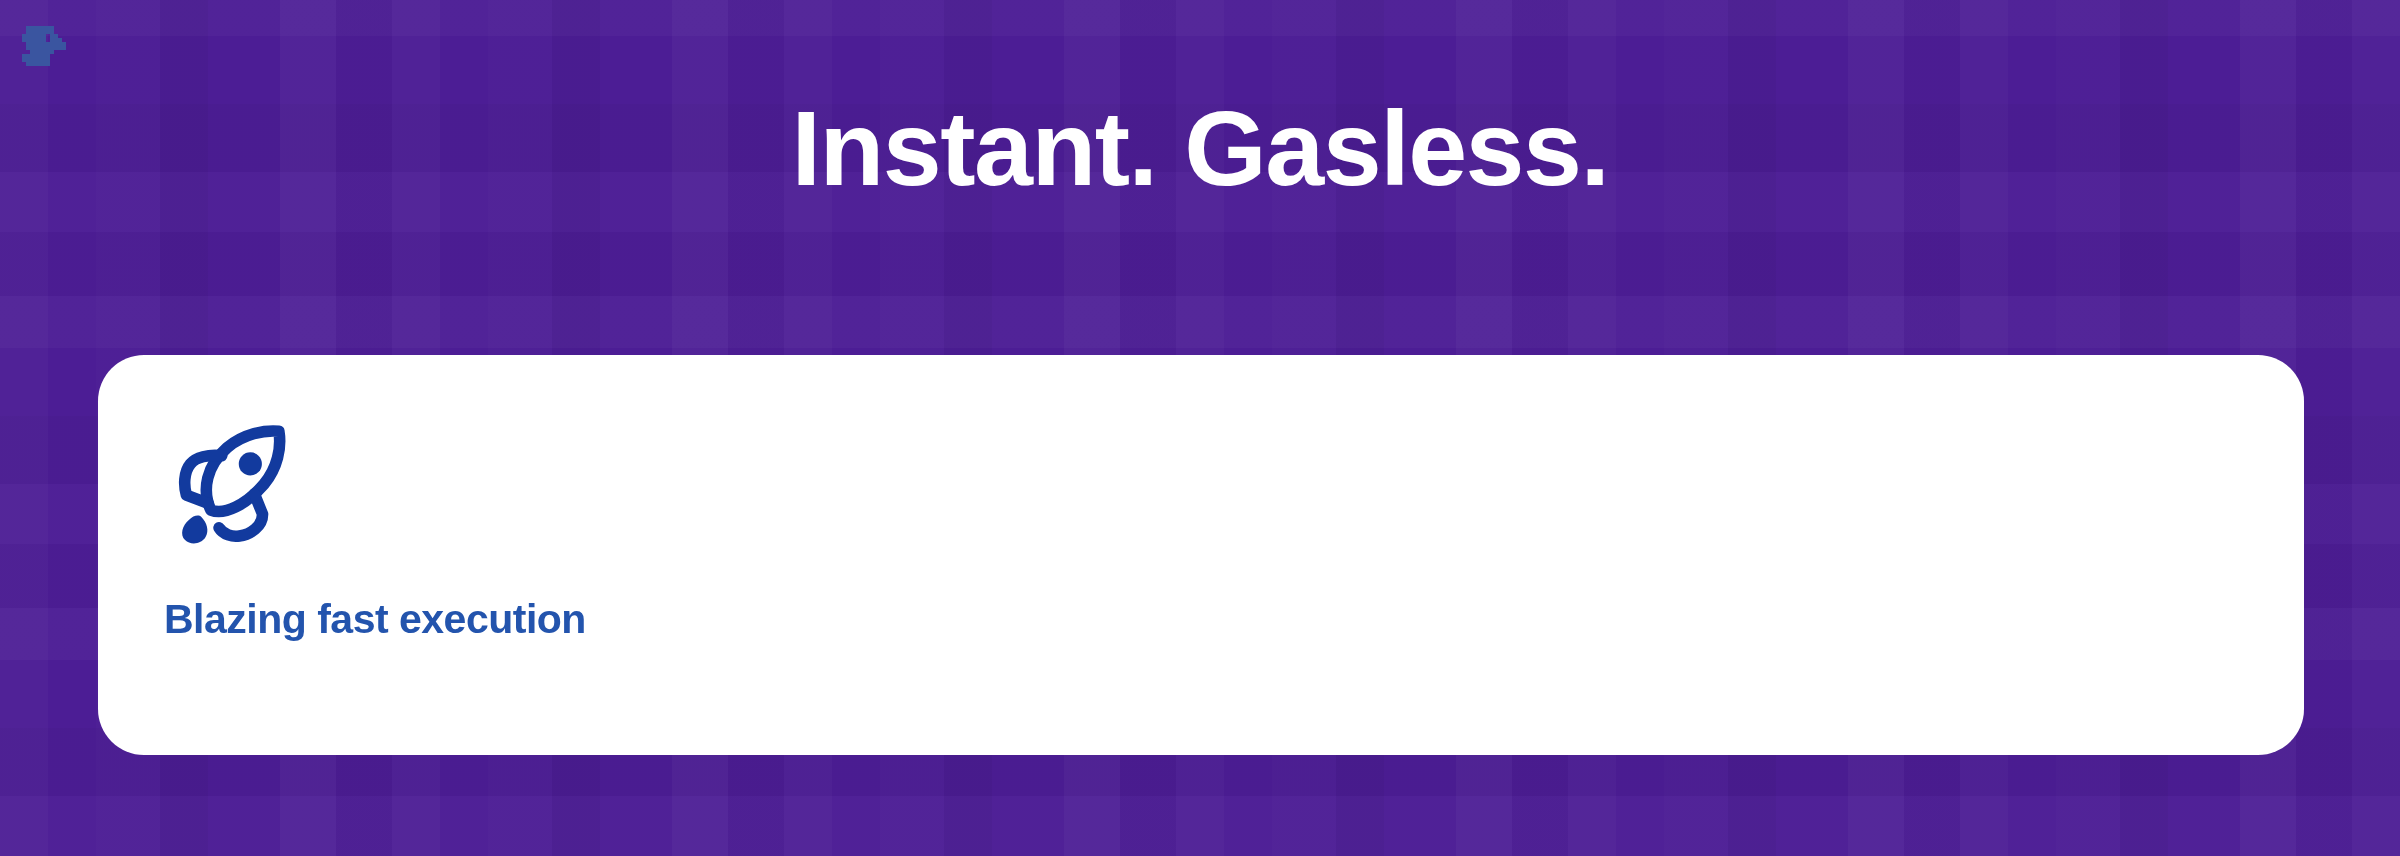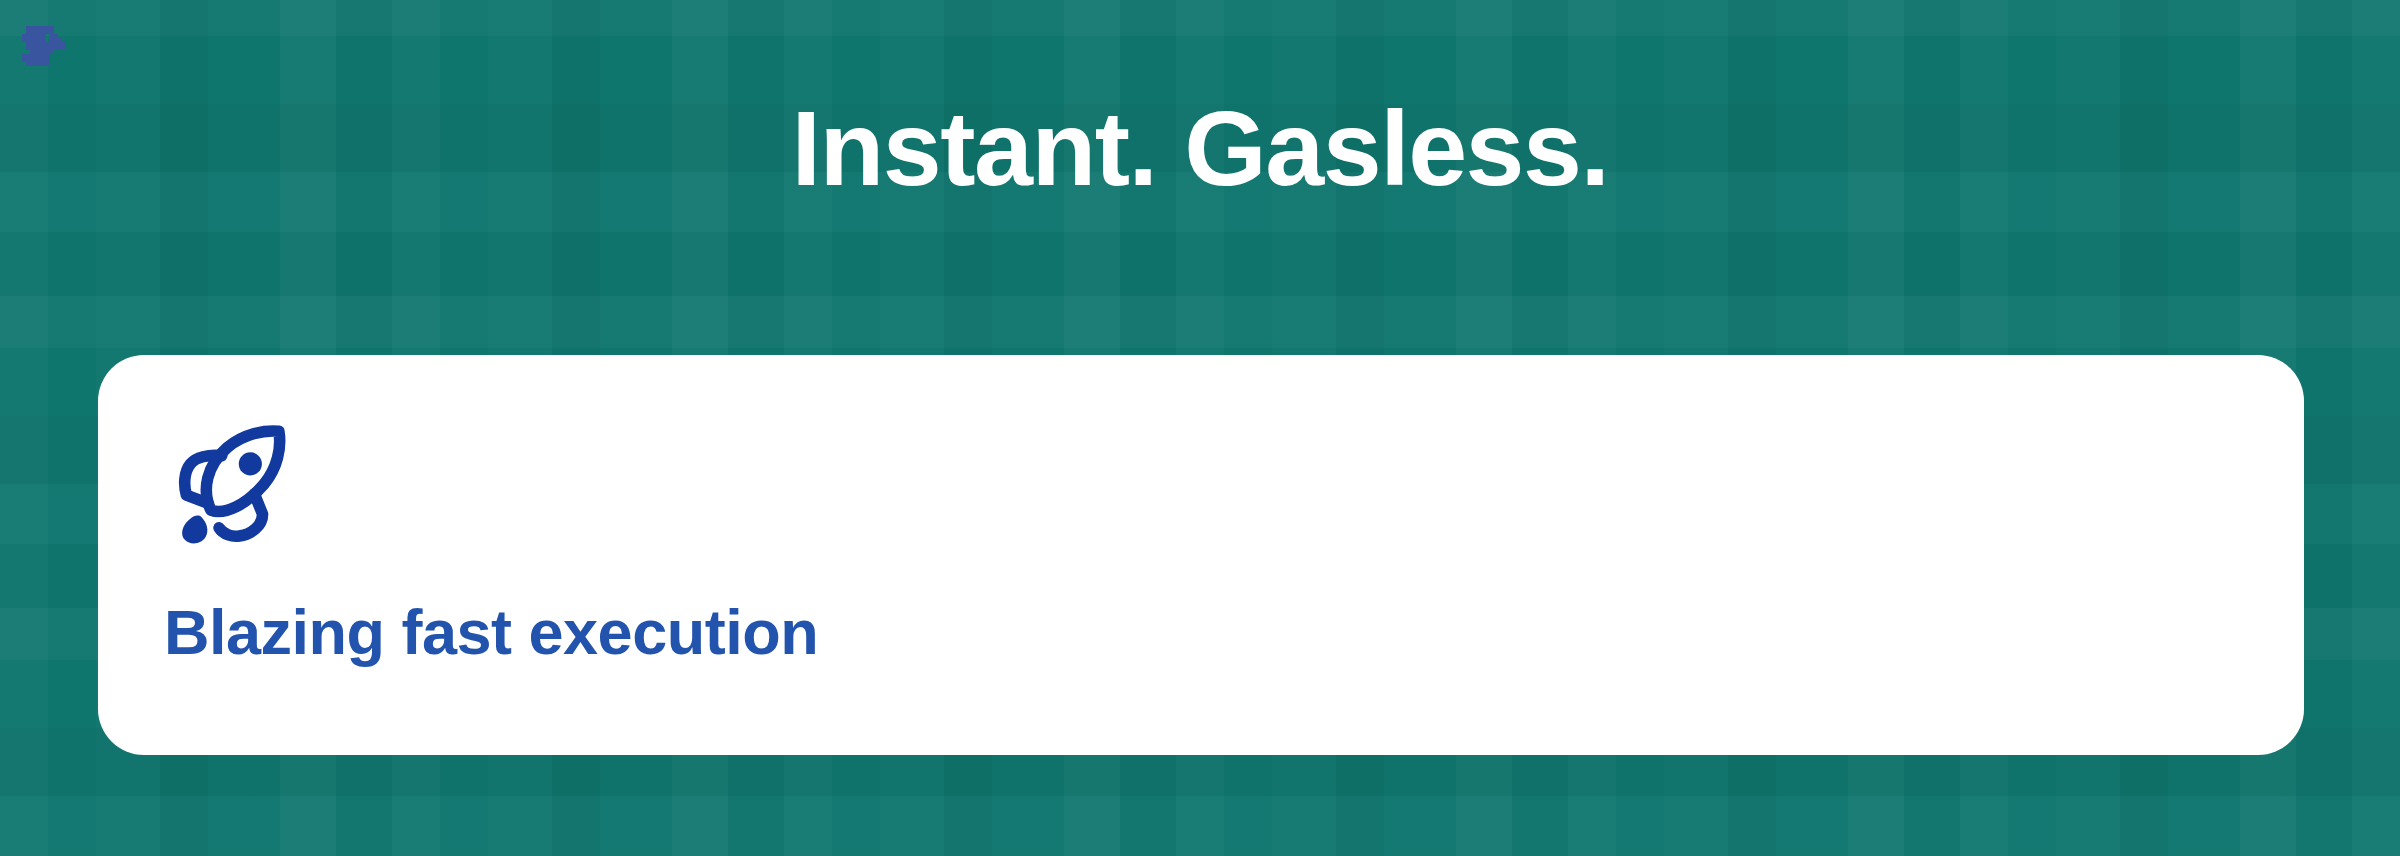--- a/index.html
+++ b/index.html
@@ -14,21 +14,21 @@
   body {
     font-family:"Liberation Sans", sans-serif;
     background:#072275;
     position:relative;
   }
 
   
   .hero {
     position:absolute;
     inset:0;
-    background:#0f766e;
+    background:#4c1d95;
     overflow:hidden;
   }
 
   
   .hero-texture {
     position:absolute;
     inset:0;
     pointer-events:none;
     opacity:1;
     background-image:
@@ -101,21 +101,21 @@
     top:64px;
     width:136px;
     height:136px;
   }
   .card-icon svg { display:block; width:100%; height:100%; }
 
   .card-title {
     position:absolute;
     left:66px;
     top:240px;
-    font-size:63px;
+    font-size:41px;
     font-weight:700;
     color:#2354AD;
     letter-spacing:-0.5px;
     line-height:1.2;
     white-space:nowrap;
   }
 </style>
 </head>
 <body>
 

